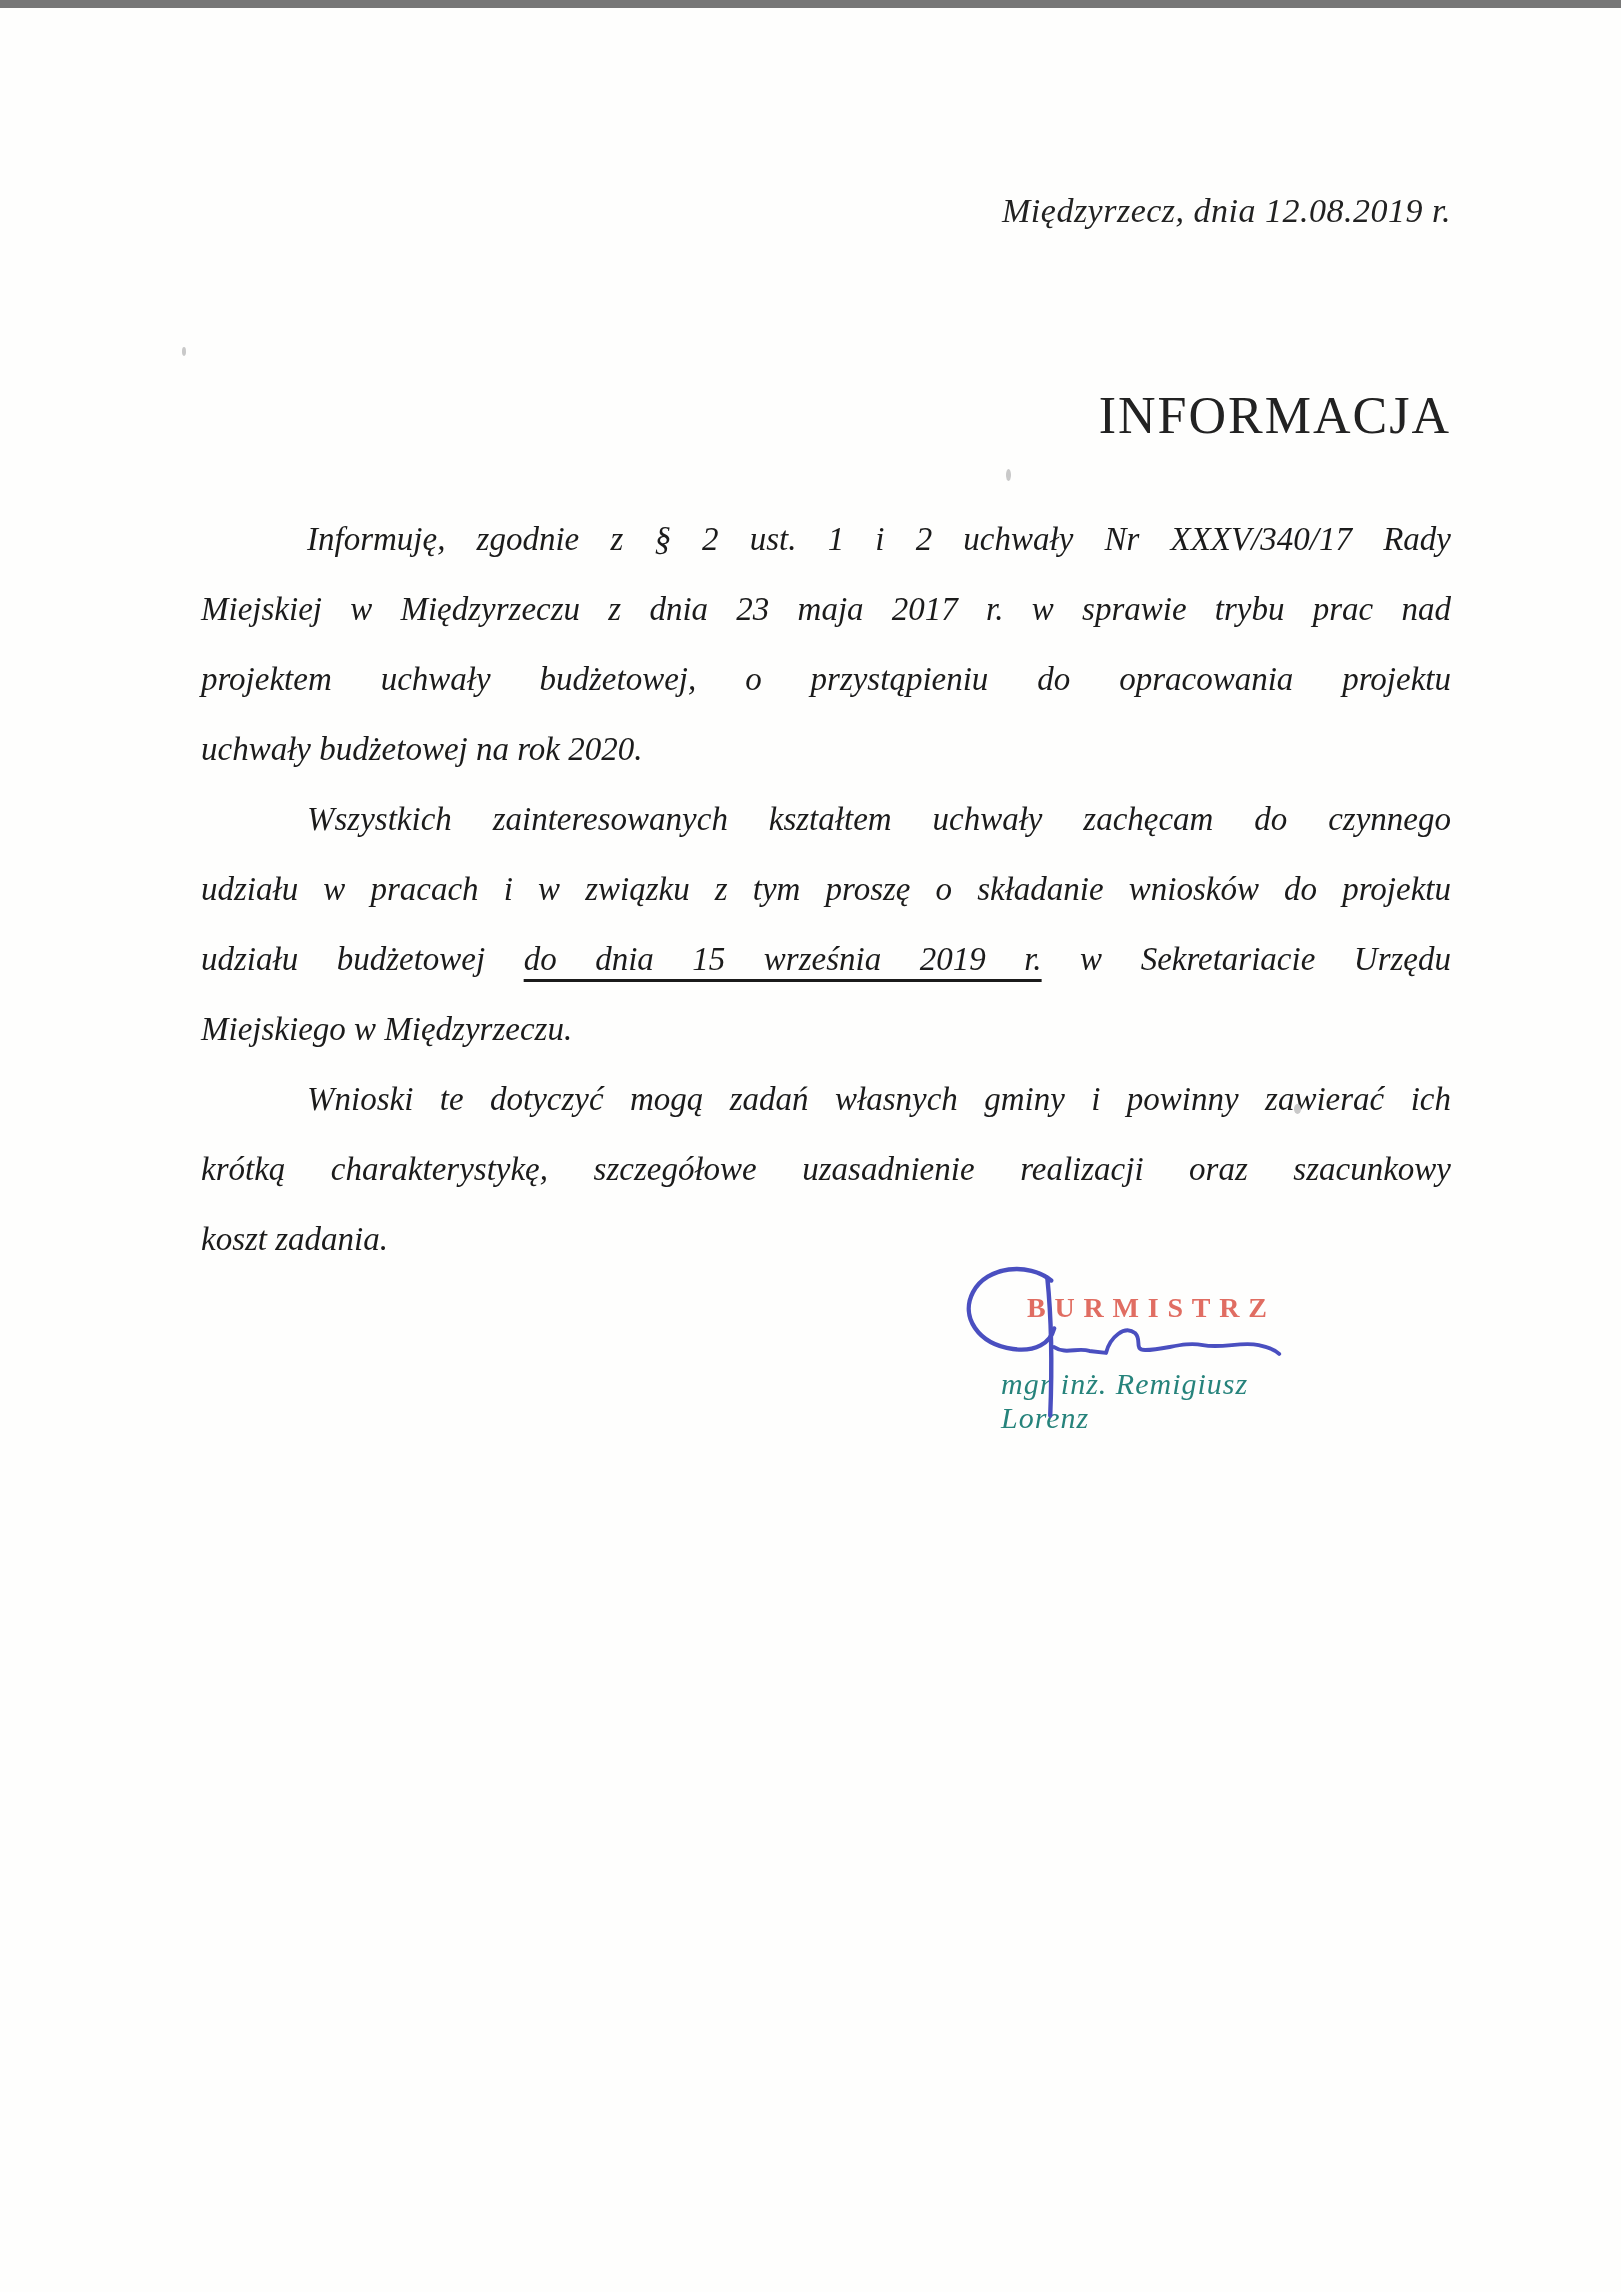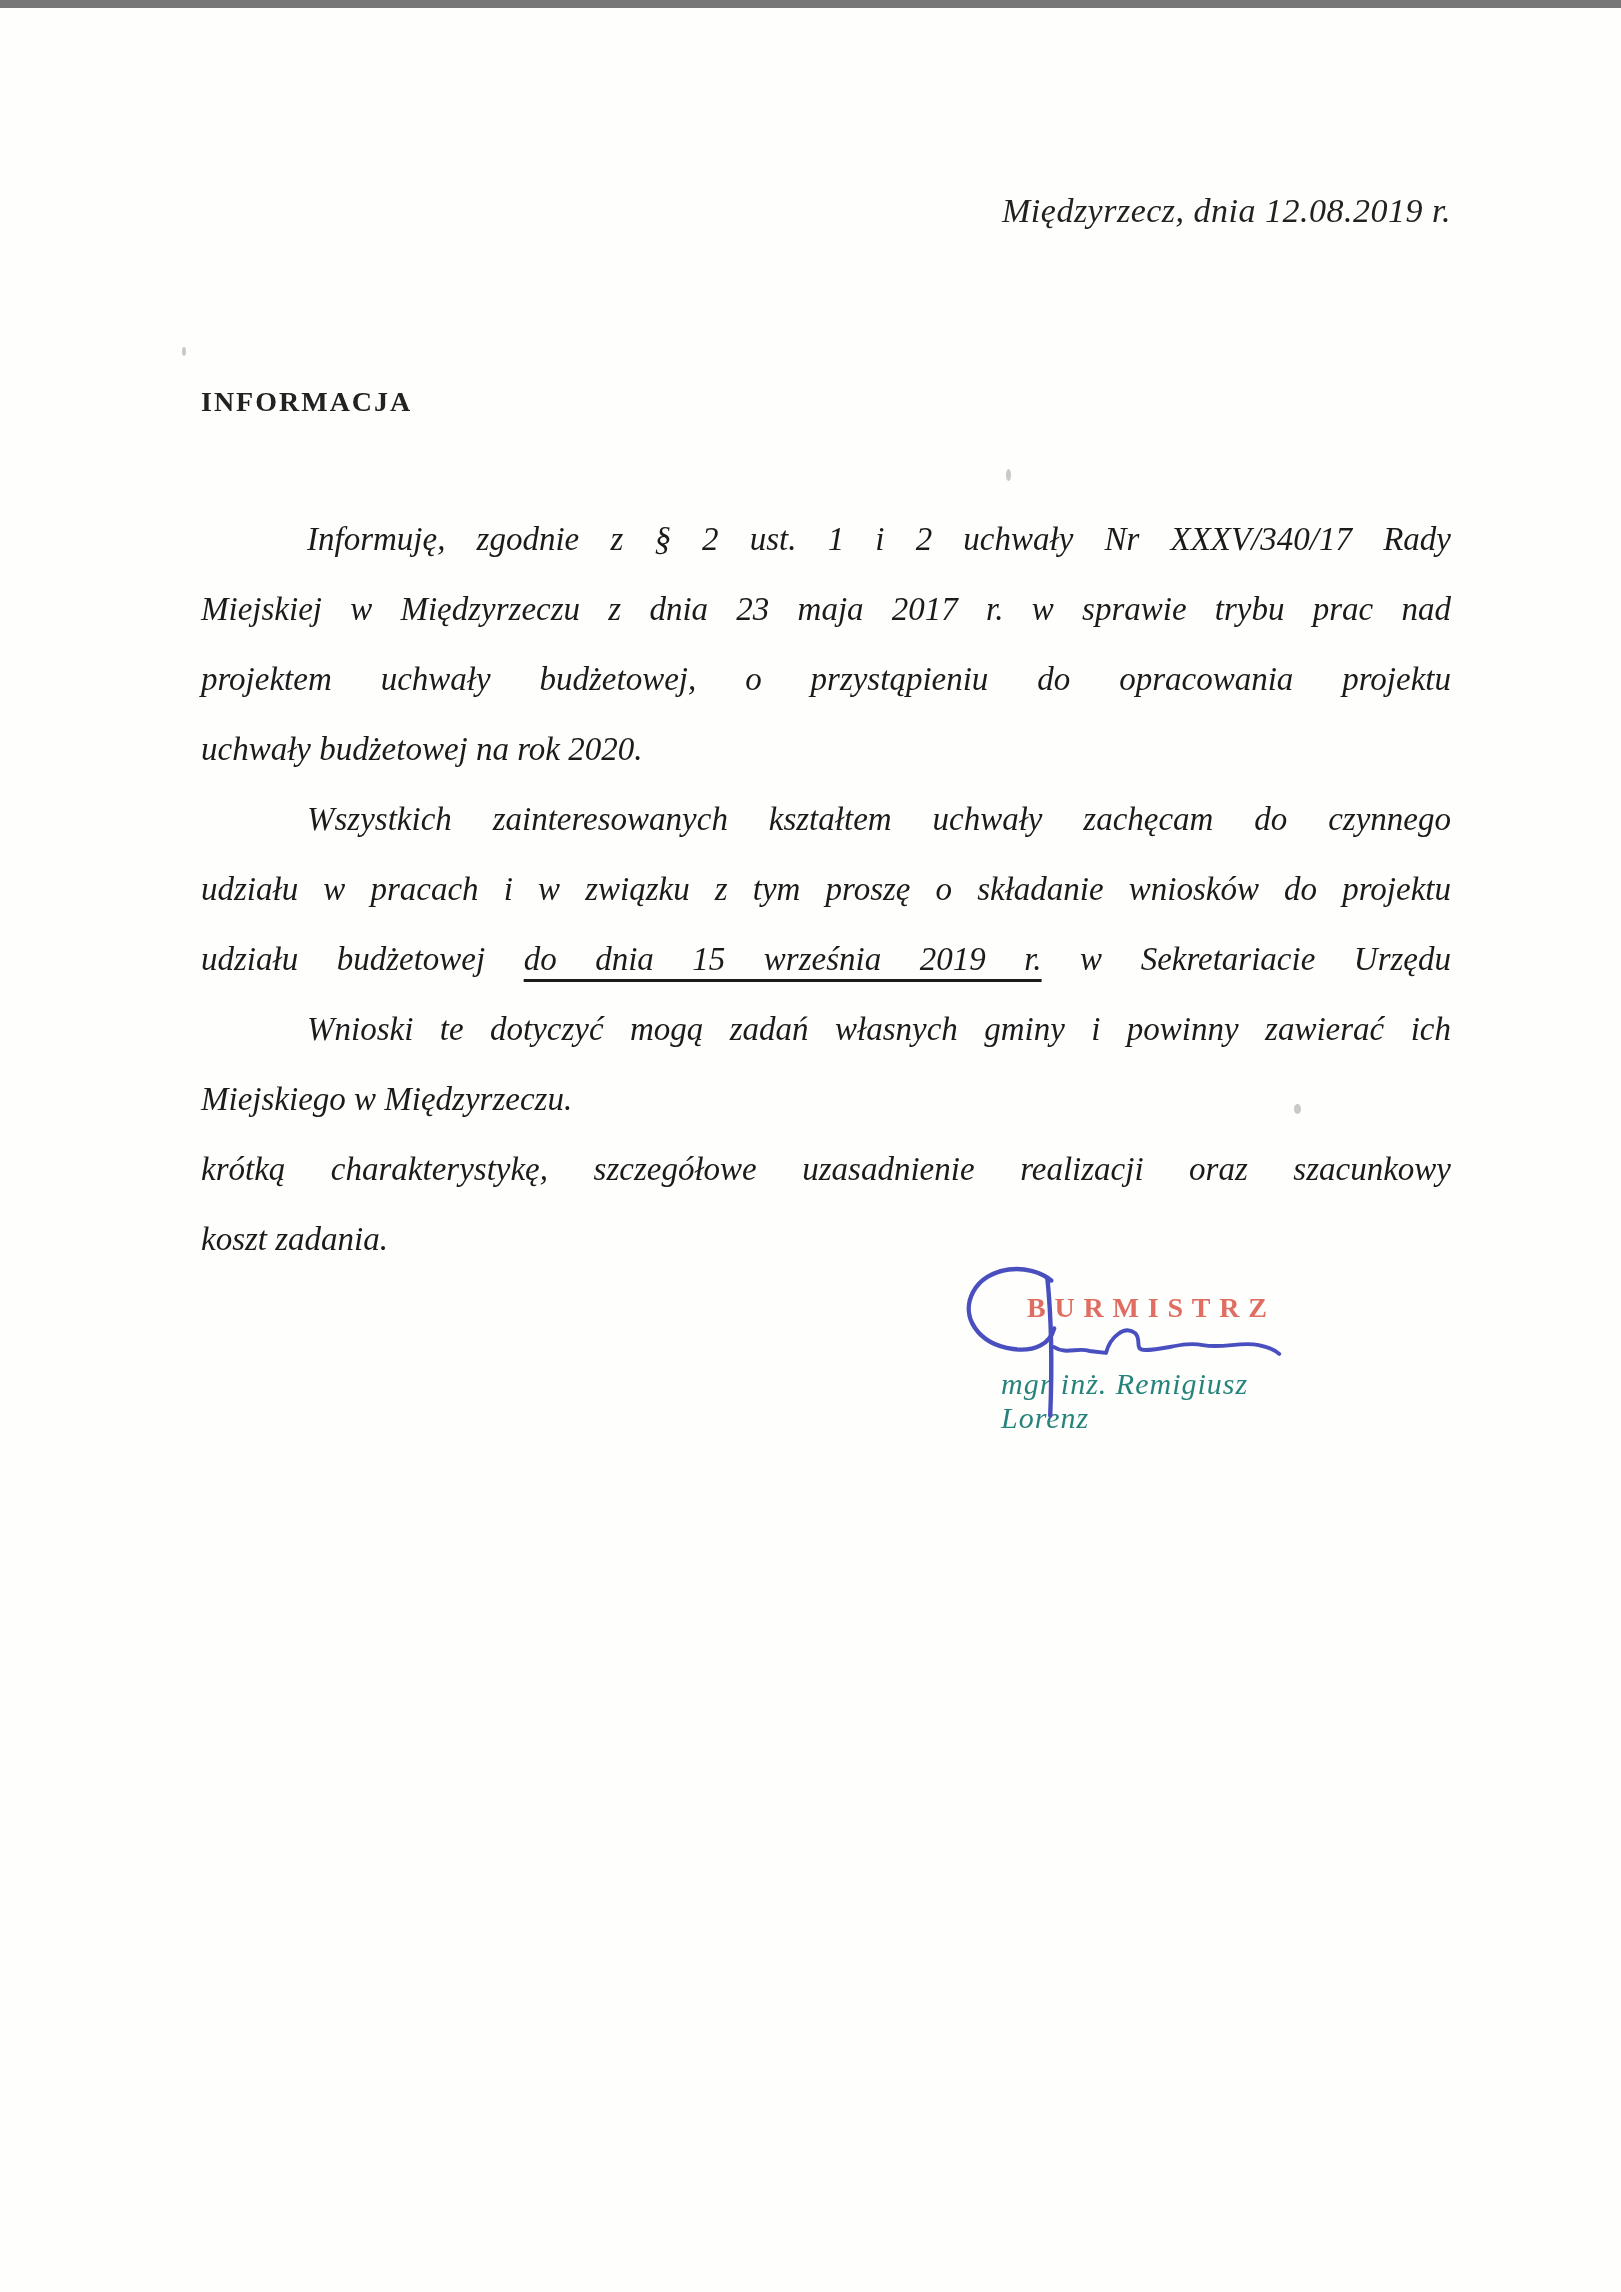--- a/index.html
+++ b/index.html
@@ -22,23 +22,23 @@
     font-style: italic;
     font-size: 34px;
     letter-spacing: 0.5px;
     color: #222;
   }
   .doc-title {
     position: absolute;
     top: 378px;
     left: 201px;
     width: 1250px;
-    text-align: left;
-    font-weight: bold;
-    font-size: 28px;
+    text-align: right;
+    font-weight: normal;
+    font-size: 52px;
     letter-spacing: 2px;
     color: #222;
   }
   .doc-body {
     position: absolute;
     top: 496px;
     left: 201px;
     width: 1250px;
     font-style: italic;
     font-size: 33px;
@@ -96,22 +96,22 @@
   <div class="doc-title">INFORMACJA</div>
 
   <div class="doc-body">
       <div class="line just indent"><span>Informuję, zgodnie z § 2 ust. 1 i 2 uchwały Nr XXXV/340/17 Rady</span></div>
       <div class="line just"><span>Miejskiej w Międzyrzeczu z dnia 23 maja 2017 r. w sprawie trybu prac nad</span></div>
       <div class="line just"><span>projektem uchwały budżetowej, o przystąpieniu do opracowania projektu</span></div>
       <div class="line left"><span>uchwały budżetowej na rok 2020.</span></div>
       <div class="line just indent"><span>Wszystkich zainteresowanych kształtem uchwały zachęcam do czynnego</span></div>
       <div class="line just"><span>udziału w pracach i w związku z tym proszę o składanie wniosków do projektu</span></div>
       <div class="line just"><span>udziału budżetowej </span><span class="u">do dnia 15 września 2019 r.</span><span> w Sekretariacie Urzędu</span></div>
+      <div class="line left"><span>Miejskiego w Międzyrzeczu.</span></div>
       <div class="line just indent"><span>Wnioski te dotyczyć mogą zadań własnych gminy i powinny zawierać ich</span></div>
-      <div class="line left"><span>Miejskiego w Międzyrzeczu.</span></div>
       <div class="line just"><span>krótką charakterystykę, szczegółowe uzasadnienie realizacji oraz szacunkowy</span></div>
       <div class="line left"><span>koszt zadania.</span></div>
     </div>
 
   <div class="signature-block">
     <div class="stamp-title" style="color: rgb(221, 90, 77);">BURMISTRZ</div>
     <div class="stamp-name" style="color: #0f766e;">mgr inż. Remigiusz Lorenz</div>
     <svg class="ink-svg" width="345" height="181" viewBox="0 0 352 185">
       <g fill="none" stroke-linecap="round" stroke-linejoin="round">
         <path class="ink" d="M 97 22 C 74 3, 31 7, 17 34 C 4 59, 22 87, 58 92 C 81 95, 96 86, 100 71" stroke-width="4.5" stroke="#4a4fc0"></path>

